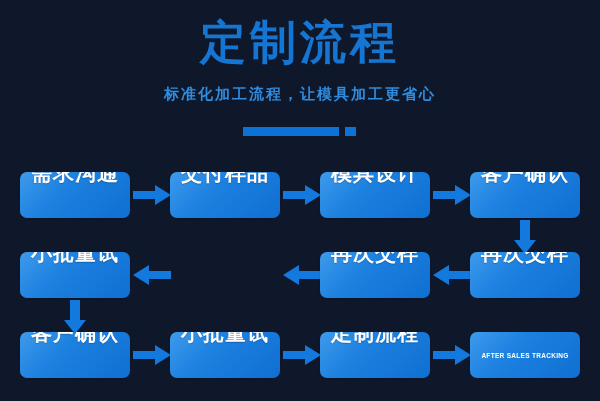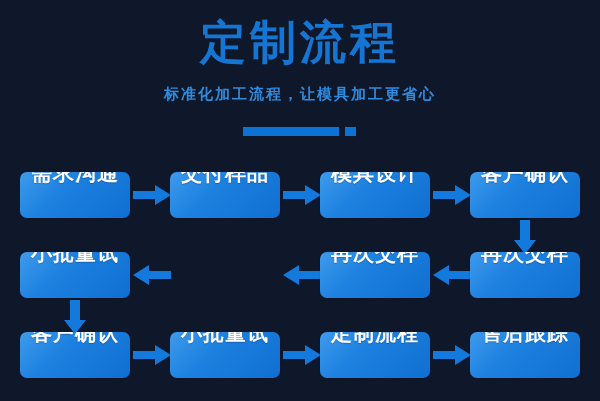--- a/index.html
+++ b/index.html
@@ -278,18 +278,17 @@
       <div class="node-en">MASS PRODUCTION</div>
     </div>
 
     <div class="h-arrow ha-2">
       <svg viewBox="0 0 38 20" xmlns="http://www.w3.org/2000/svg">
         <path d="M0 6 L22 6 L22 0 L38 10 L22 20 L22 14 L0 14 Z" fill="#1479dd"></path>
       </svg>
     </div>
 
     <div class="node pos-3">
-      <div class="node-cn">售后跟踪</div>
       <div class="node-en">AFTER SALES TRACKING</div>
     </div>
   </div>
 
 </div>
 
 </body></html>

